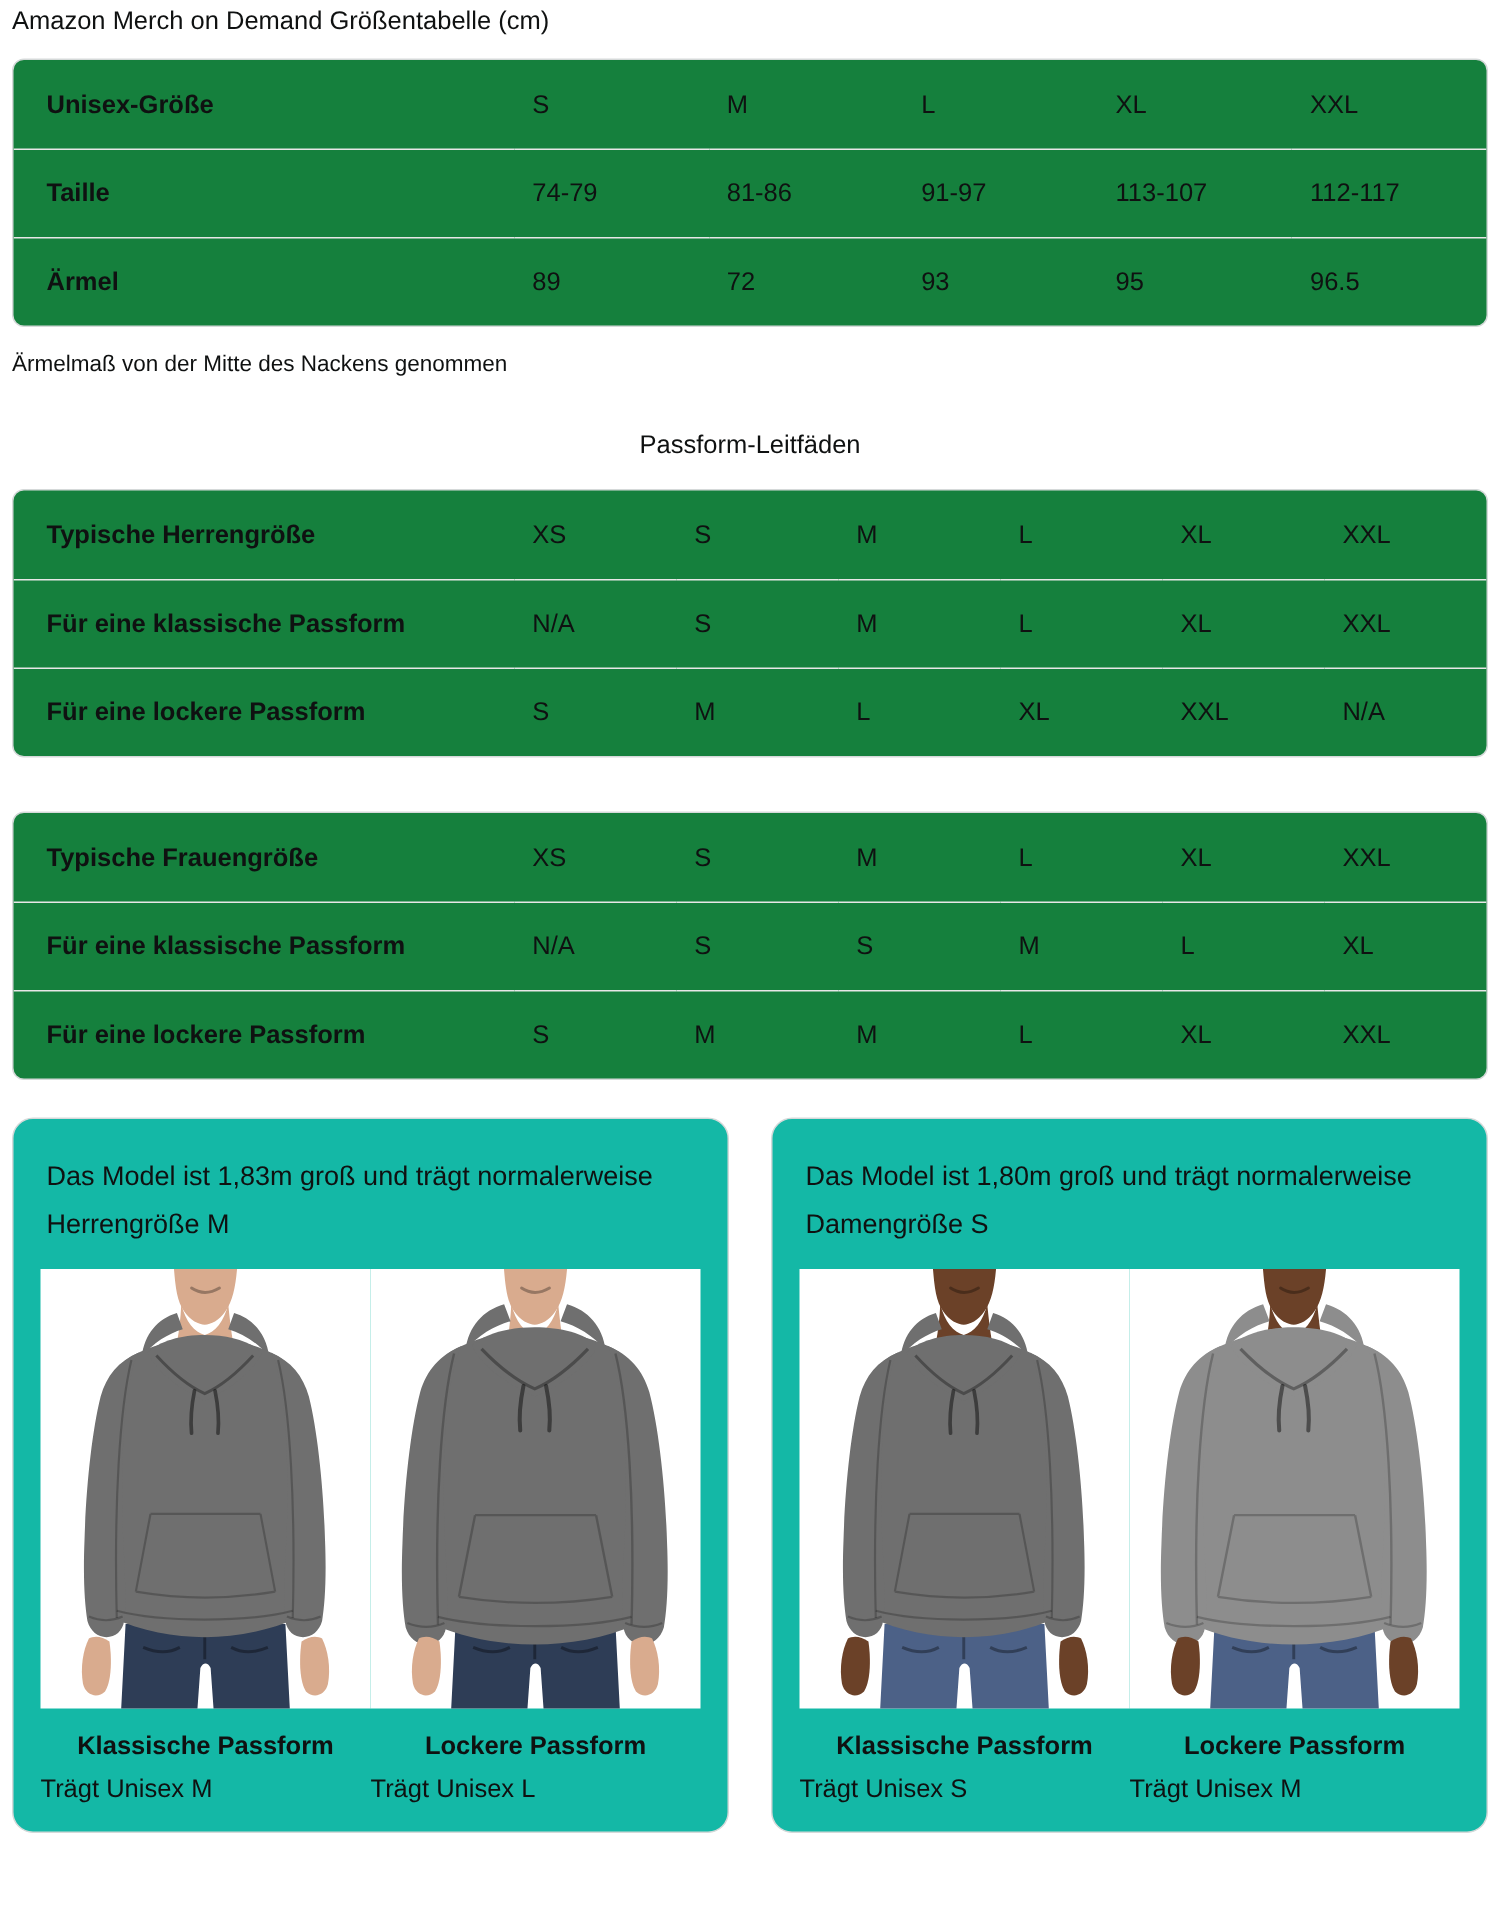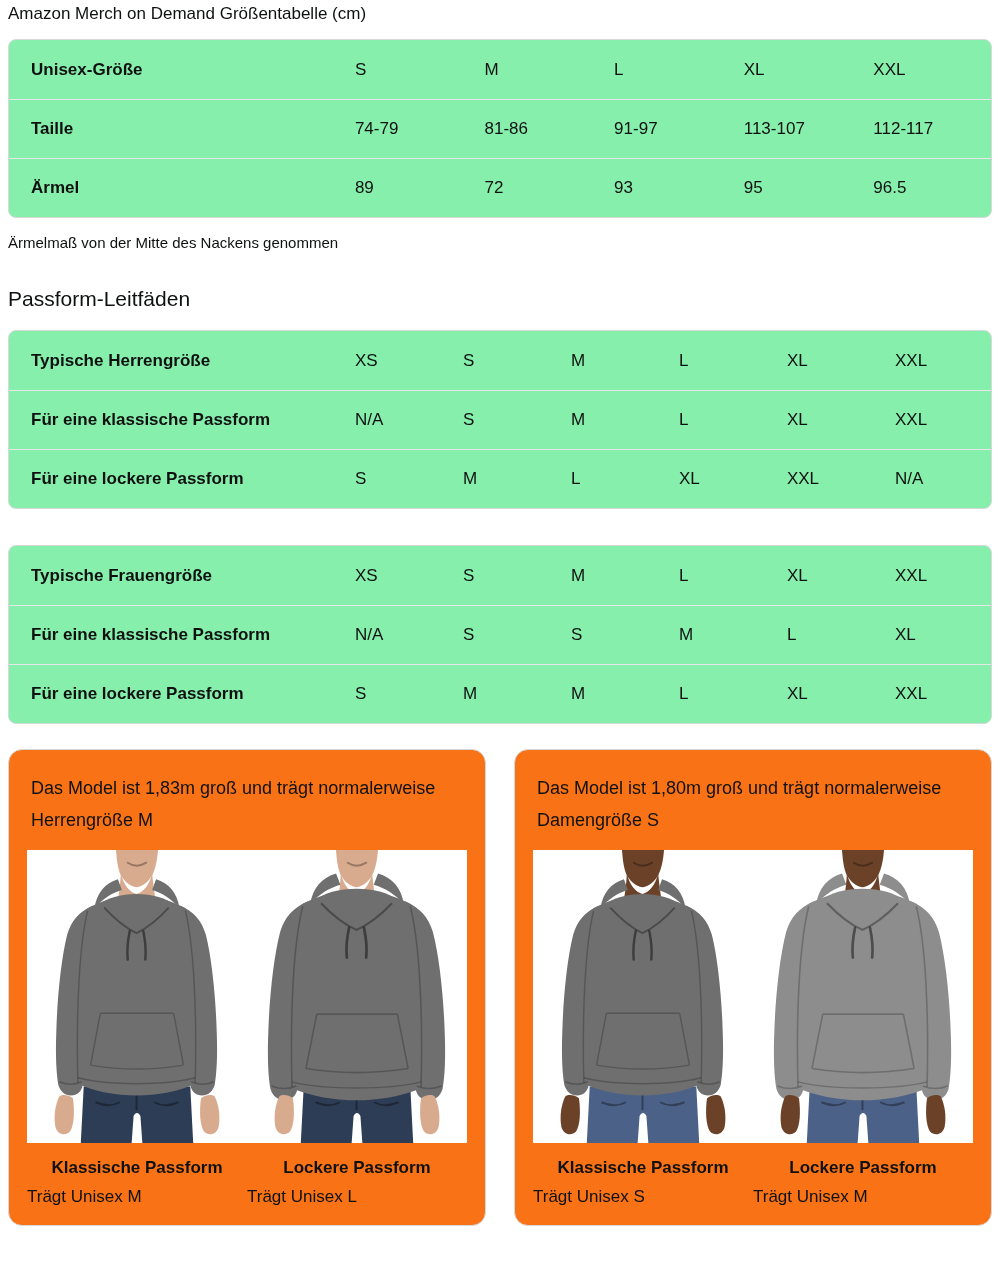--- a/index.html
+++ b/index.html
@@ -21,21 +21,21 @@
     font-size: 17px;
     font-weight: 400;
     margin: 2px 0 15px 0;
     color: var(--text);
   }
 
   .table-card {
     border: 1px solid var(--border);
     border-radius: 8px;
     overflow: hidden;
-    background: #86efac;
+    background: #15803d;
   }
   table.size-table {
     width: 100%;
     border-collapse: separate;
     border-spacing: 0;
   }
   table.size-table td {
     height: 59px;
     vertical-align: middle;
     font-size: 17px;
@@ -49,37 +49,38 @@
     width: 34%;
   }
   table.size-table.cols-5 td.val { width: 13.2%; }
   table.size-table.cols-6 td.val { width: 11%; }
 
   .footnote {
     font-size: 15px;
     margin: 16px 0 12px 0;
   }
   .section-heading {
-    font-size: 21px;
+    font-size: 17px;
     font-weight: 400;
     margin: 36px 0 19px 0;
+    text-align: center;
   }
   .table-gap { margin-top: 36px; }
 
   .cards {
     display: flex;
     gap: 28px;
     margin-top: 25px;
   }
   .model-card {
     flex: 1;
     border: 1px solid var(--border);
     border-radius: 14px;
     padding: 22px 18px 18px 18px;
-    background: #f97316;
+    background: #14b8a6;
   }
   .model-desc {
     font-size: 18px;
     line-height: 32px;
     margin: 0 0 14px 4px;
   }
   .figures { display: flex; }
   .figure { flex: 1; min-width: 0; }
   .fit-label {
     font-size: 17px;

